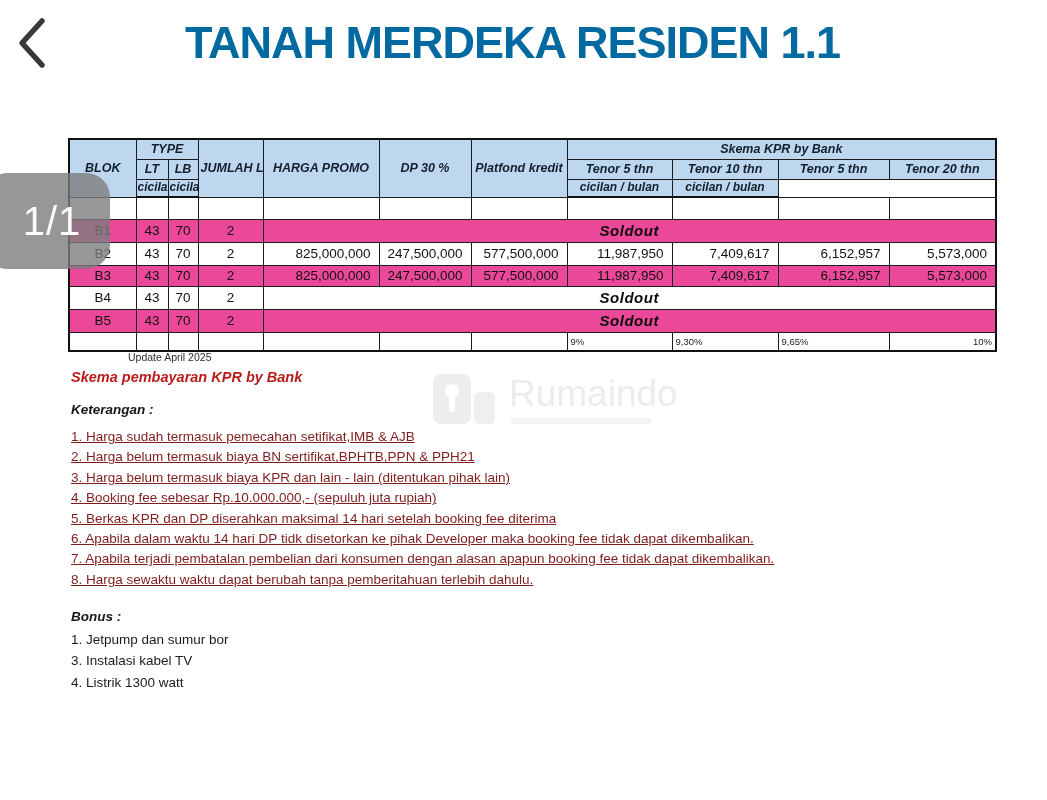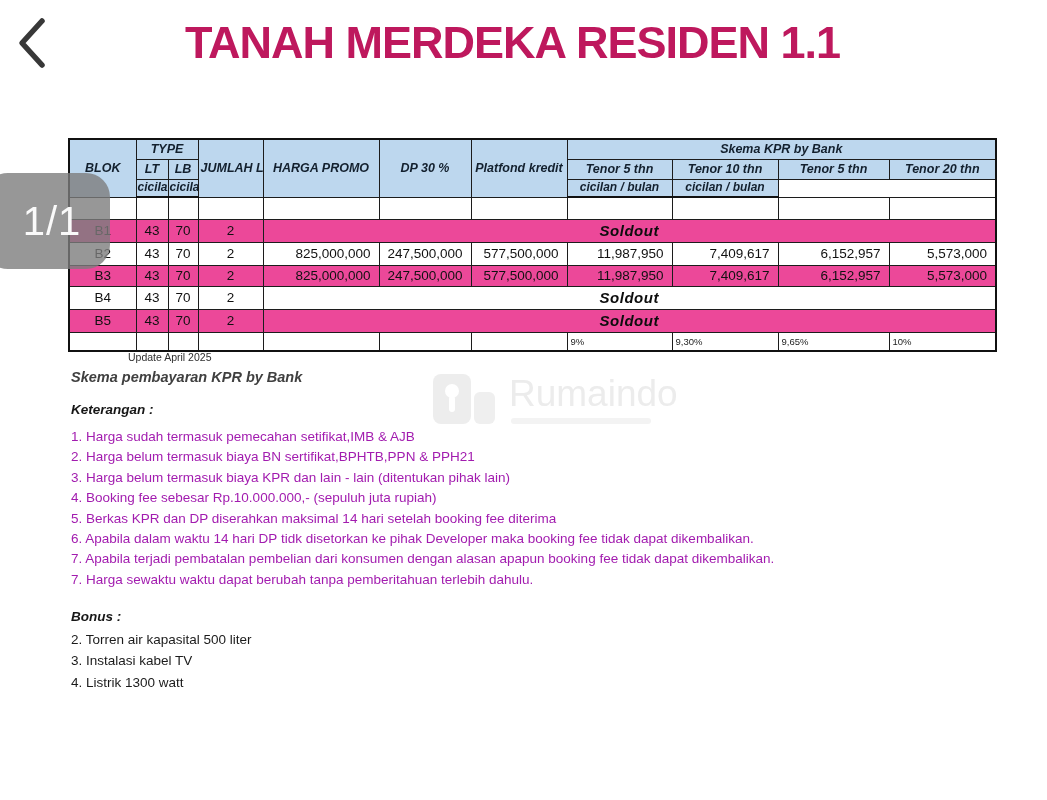--- a/index.html
+++ b/index.html
@@ -6,21 +6,21 @@
   html,body { background:#fff; }
   .screen {
     position:relative; width:1047px; height:800px; background:#ffffff;
     font-family:"Liberation Sans", sans-serif; overflow:hidden; color:#111;
   }
 
   
   .back-btn { position:absolute; left:14px; top:16px; width:36px; height:54px; cursor:pointer; }
   .page-title {
     position:absolute; left:0; top:17px; width:1025px; text-align:center;
-    font-size:45px; font-weight:700; letter-spacing:-1px; color:#be185d;
+    font-size:45px; font-weight:700; letter-spacing:-1px; color:#0369a1;
   }
 
   
   .watermark { position:absolute; left:433px; top:374px; display:flex; align-items:flex-start; z-index:0; }
   .wm-icon { position:relative; width:62px; height:50px; }
   .wm-icon .blk1 { position:absolute; left:0; top:0; width:38px; height:50px; background:#ededed; border-radius:8px; }
   .wm-icon .blk2 { position:absolute; left:41px; top:18px; width:21px; height:32px; background:#efefef; border-radius:6px 6px 6px 6px; }
   .wm-icon .hole { position:absolute; left:12px; top:10px; width:14px; height:14px; background:#fff; border-radius:50%; }
   .wm-icon .slot { position:absolute; left:16px; top:22px; width:6px; height:16px; background:#fff; border-radius:3px; }
   .wm-text { margin-left:14px; font-size:37px; font-weight:400; color:#ececec; line-height:40px; }
@@ -48,29 +48,29 @@
   tr.gap td { height:22px; background:#fff; }
   tr.brow td { height:23px; }
   tr.brow.slim td { height:21px; }
   tr.yellow td { background:#ec4899; }
   td.soldout {
     text-align:center; font-style:italic; font-weight:700; font-size:15px;
     letter-spacing:.5px; color:#0d0d0d;
   }
   tr.rates td { height:19px; font-size:9.5px; color:#222; padding:0 3px; }
   tr.rates td.l { text-align:left; }
-  tr.rates td.r { text-align:left; }
+  tr.rates td.r { text-align:right; }
 
   
   .update-note { position:absolute; left:88px; top:351px; font-size:10.5px; color:#2e2e2e; z-index:2;padding-left:40px; }
-  .skema-line { position:absolute; left:71px; top:369px; font-size:14.5px; font-weight:700; font-style:italic; color:#404040; z-index:2; }
+  .skema-line { position:absolute; left:71px; top:369px; font-size:14.5px; font-weight:700; font-style:italic; color:#b91c1c; z-index:2; }
   .sec-title { font-size:13.5px; font-weight:700; font-style:italic; color:#161616; }
   .keterangan-title { position:absolute; left:71px; top:402px; z-index:2; }
   .keterangan-list { position:absolute; left:71px; top:427px; z-index:2; }
-  .keterangan-list div { font-size:13.5px; color:#a21caf; height:20.4px; line-height:20.4px; }
+  .keterangan-list div { font-size:13.5px; color:#7f1d1d; height:20.4px; line-height:20.4px;text-decoration:underline; }
   .bonus-title { position:absolute; left:71px; top:609px; z-index:2; }
   .bonus-list { position:absolute; left:71px; top:629px; z-index:2; }
   .bonus-list div { font-size:13.5px; color:#1b1b1b; height:21.3px; line-height:21.3px; }
 
   
   .page-badge {
     position:absolute; left:-16px; top:173px; width:126px; height:96px;
     background:rgba(125,125,125,0.8); border-radius:24px; z-index:5;
     display:flex; align-items:center; justify-content:center;
   }
@@ -218,26 +218,26 @@
 
   <div class="sec-title keterangan-title">Keterangan :</div>
   <div class="keterangan-list">
     <div>1. Harga sudah termasuk pemecahan setifikat,IMB &amp; AJB</div>
     <div>2. Harga belum termasuk biaya BN sertifikat,BPHTB,PPN &amp; PPH21</div>
     <div>3. Harga belum termasuk biaya KPR dan lain - lain (ditentukan pihak lain)</div>
     <div>4. Booking fee sebesar Rp.10.000.000,- (sepuluh juta rupiah)</div>
     <div>5. Berkas KPR dan DP diserahkan maksimal 14 hari setelah booking fee diterima</div>
     <div>6. Apabila dalam waktu 14 hari  DP tidk disetorkan ke pihak Developer maka booking fee tidak dapat dikembalikan.</div>
     <div>7. Apabila terjadi pembatalan pembelian dari konsumen dengan alasan apapun booking fee tidak dapat dikembalikan.</div>
-    <div>7. Harga sewaktu waktu dapat berubah tanpa pemberitahuan terlebih dahulu.</div>
+    <div>8. Harga sewaktu waktu dapat berubah tanpa pemberitahuan terlebih dahulu.</div>
   </div>
 
   <div class="sec-title bonus-title">Bonus :</div>
   <div class="bonus-list">
-    <div>2. Torren air kapasital 500 liter</div>
+    <div>1. Jetpump dan sumur bor</div>
     <div>3. Instalasi kabel TV</div>
     <div>4. Listrik 1300 watt</div>
   </div>
 
   <div class="page-badge">
     <span>1/1</span>
   </div>
 
 </div>
 

